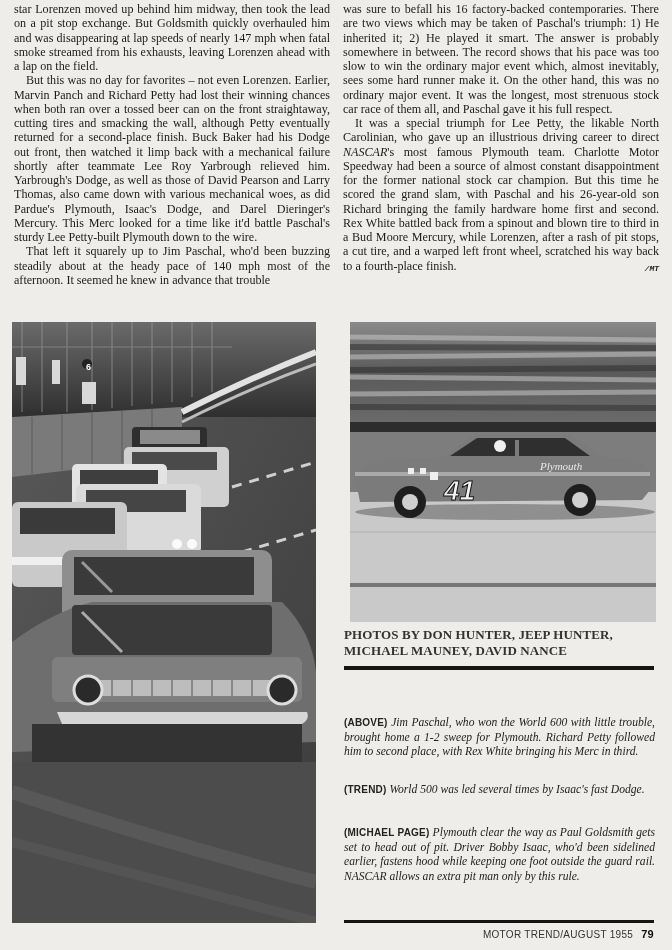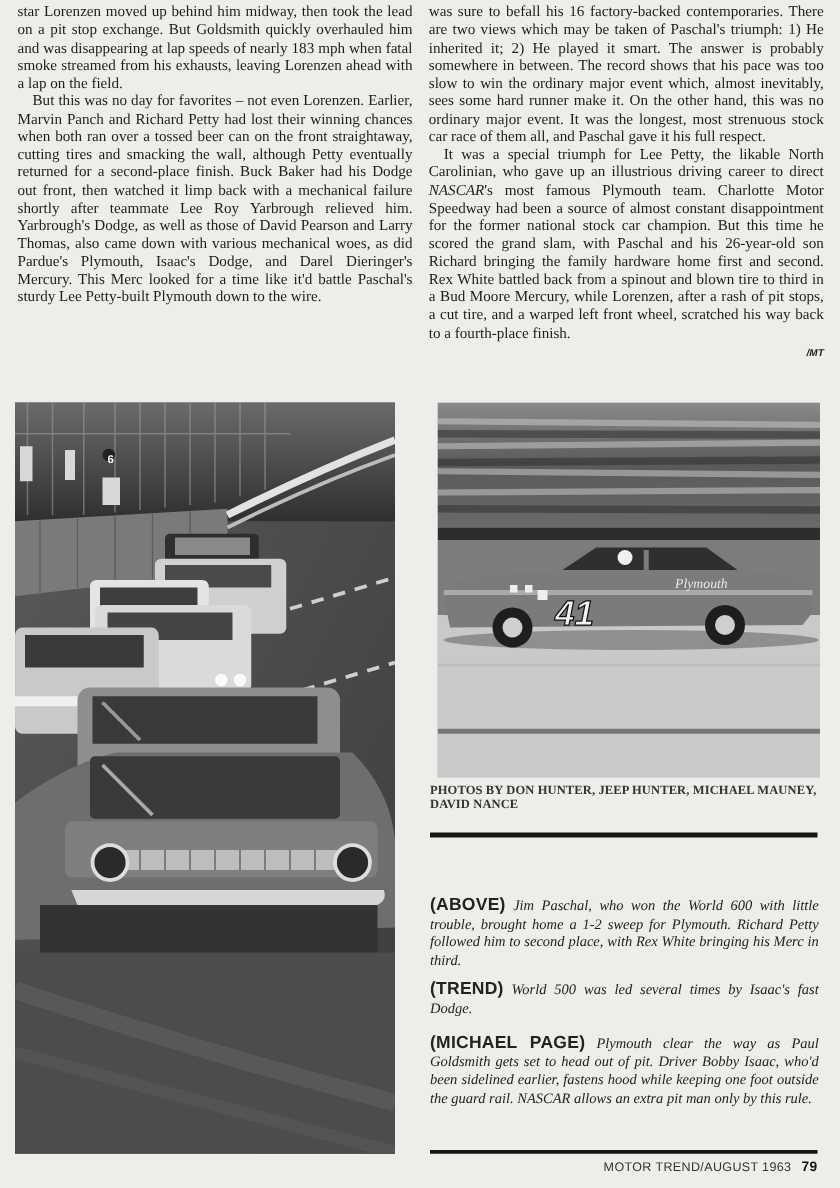--- a/index.html
+++ b/index.html
@@ -12,57 +12,58 @@
   .col {
     position: absolute; top: 2px; width: 316px;
     font-size: 12.1px; line-height: 14.25px;
     text-align: justify;
   }
   .col p { margin: 0; text-indent: 12px; }
   .col p.first { text-indent: 0; }
   .col-left { left: 14px; }
   .col-right { left: 343px; }
   .sc { font-variant: small-caps; font-style: italic; }
-  .sig { float: right; font-family: Liberation Sans, sans-serif; font-weight: bold; font-style: italic; font-size: 8px; margin-top: 17px; }
+  .sig { float: right; font-family: Liberation Mono, monospace; font-weight: bold; font-style: italic; font-size: 8px; margin-top: 3px; }
 
   .photo { position: absolute; overflow: hidden; }
   .photo-left { left: 12px; top: 322px; width: 304px; height: 601px; background: #4a4a4a; }
   .photo-right { left: 350px; top: 322px; width: 306px; height: 300px; background: #bdbdbd; }
 
   .credit {
     position: absolute; left: 344px; top: 627px; width: 320px;
-    font-family: "Liberation Serif", serif; font-size: 10px; letter-spacing: 0.1px;
+    font-family: "Liberation Serif", serif; font-size: 13px; letter-spacing: 0.1px;
     font-weight: bold; color: #333;
   }
   .rule { position: absolute; left: 344px; width: 310px; height: 4px; background: #151515; }
   .rule-top { top: 666px; }
   .rule-bottom { top: 920px; height: 3px; }
 
   .caption {
     position: absolute; left: 344px; width: 311px;
     font-size: 11.6px; line-height: 14.6px; font-style: italic; text-align: justify;
     color: #222;
   }
-  .caption .tag { font-family: "Liberation Sans", sans-serif; font-style: normal; font-weight: bold; font-size: 14px; letter-spacing: 0.2px; margin-top: 32px; }
+  .caption .tag { font-family: "Liberation Sans", sans-serif; font-style: normal; font-weight: bold; font-size: 10px; letter-spacing: 0.2px; margin-top: 32px; }
   .cap-above { top: 716px; }
   .cap-left { top: 783px; }
   .cap-opp { top: 826px; }
 
   .footer {
     position: absolute; right: 18px; top: 928px;
     font-family: "Liberation Sans", sans-serif; font-size: 10px; color: #333; letter-spacing: 0.3px;
   }
   .footer .pg { font-weight: bold; font-size: 11px; margin-left: 8px; color: #111; }
 </style>
 </head>
 <body>
 
 <div class="col col-left">
-  <p class="first">star Lorenzen moved up behind him midway, then took the lead on a pit stop exchange. But Goldsmith quickly overhauled him and was disappearing at lap speeds of nearly 183 mph when fatal smoke streamed from his exhausts, leaving Lorenzen ahead with a lap on the field.</p>
+  <p class="first">star Lorenzen moved up behind him midway, then took the lead on a pit stop exchange. But Goldsmith quickly overhauled him and was disappearing at lap speeds of nearly 147 mph when fatal smoke streamed from his exhausts, leaving Lorenzen ahead with a lap on the field.</p>
   <p>But this was no day for favorites – not even Lorenzen. Earlier, Marvin Panch and Richard Petty had lost their winning chances when both ran over a tossed beer can on the front straightaway, cutting tires and smacking the wall, although Petty eventually returned for a second-place finish. Buck Baker had his Dodge out front, then watched it limp back with a mechanical failure shortly after teammate Lee Roy Yarbrough relieved him. Yarbrough's Dodge, as well as those of David Pearson and Larry Thomas, also came down with various mechanical woes, as did Pardue's Plymouth, Isaac's Dodge, and Darel Dieringer's Mercury. This Merc looked for a time like it'd battle Paschal's sturdy Lee Petty-built Plymouth down to the wire.</p>
+  <p>That left it squarely up to Jim Paschal, who'd been buzzing steadily about at the heady pace of 140 mph most of the afternoon. It seemed he knew in advance that trouble</p>
 </div>
 
 <div class="col col-right">
   <p class="first">was sure to befall his 16 factory-backed contemporaries. There are two views which may be taken of Paschal's triumph: 1) He inherited it; 2) He played it smart. The answer is probably somewhere in between. The record shows that his pace was too slow to win the ordinary major event which, almost inevitably, sees some hard runner make it. On the other hand, this was no ordinary major event. It was the longest, most strenuous stock car race of them all, and Paschal gave it his full respect.</p>
   <p><span>It was a special triumph for Lee Petty, the likable North Carolinian, who gave up an illustrious driving career to direct </span><span class="sc">NASCAR</span><span>'s most famous Plymouth team. Charlotte Motor Speedway had been a source of almost constant disappointment for the former national stock car champion. But this time he scored the grand slam, with Paschal and his 26-year-old son Richard bringing the family hardware home first and second. Rex White battled back from a spinout and blown tire to third in a Bud Moore Mercury, while Lorenzen, after a rash of pit stops, a cut tire, and a warped left front wheel, scratched his way back to a fourth-place finish.</span><span class="sig">/MT</span></p>
 </div>
 
 <div class="photo photo-left">
   <svg width="304" height="601" viewBox="0 0 304 601">
     <defs>
@@ -215,13 +216,13 @@
 <div class="rule rule-top"></div>
 
 <div class="caption cap-above"><span class="tag">(ABOVE)</span><span> Jim Paschal, who won the World 600 with little trouble, brought home a 1-2 sweep for Plymouth. Richard Petty followed him to second place, with Rex White bringing his Merc in third.</span></div>
 
 <div class="caption cap-left"><span class="tag">(TREND)</span><span> World 500 was led several times by Isaac's fast Dodge.</span></div>
 
 <div class="caption cap-opp"><span class="tag">(MICHAEL PAGE)</span><span> Plymouth clear the way as Paul Goldsmith gets set to head out of pit. Driver Bobby Isaac, who'd been sidelined earlier, fastens hood while keeping one foot outside the guard rail. </span><span class="sc">NASCAR</span><span> allows an extra pit man only by this rule.</span></div>
 
 <div class="rule rule-bottom"></div>
 
-<div class="footer"><span>MOTOR TREND/AUGUST 1963</span><span class="pg">79</span></div>
+<div class="footer"><span>MOTOR TREND/AUGUST 1955</span><span class="pg">79</span></div>
 
 </body></html>

